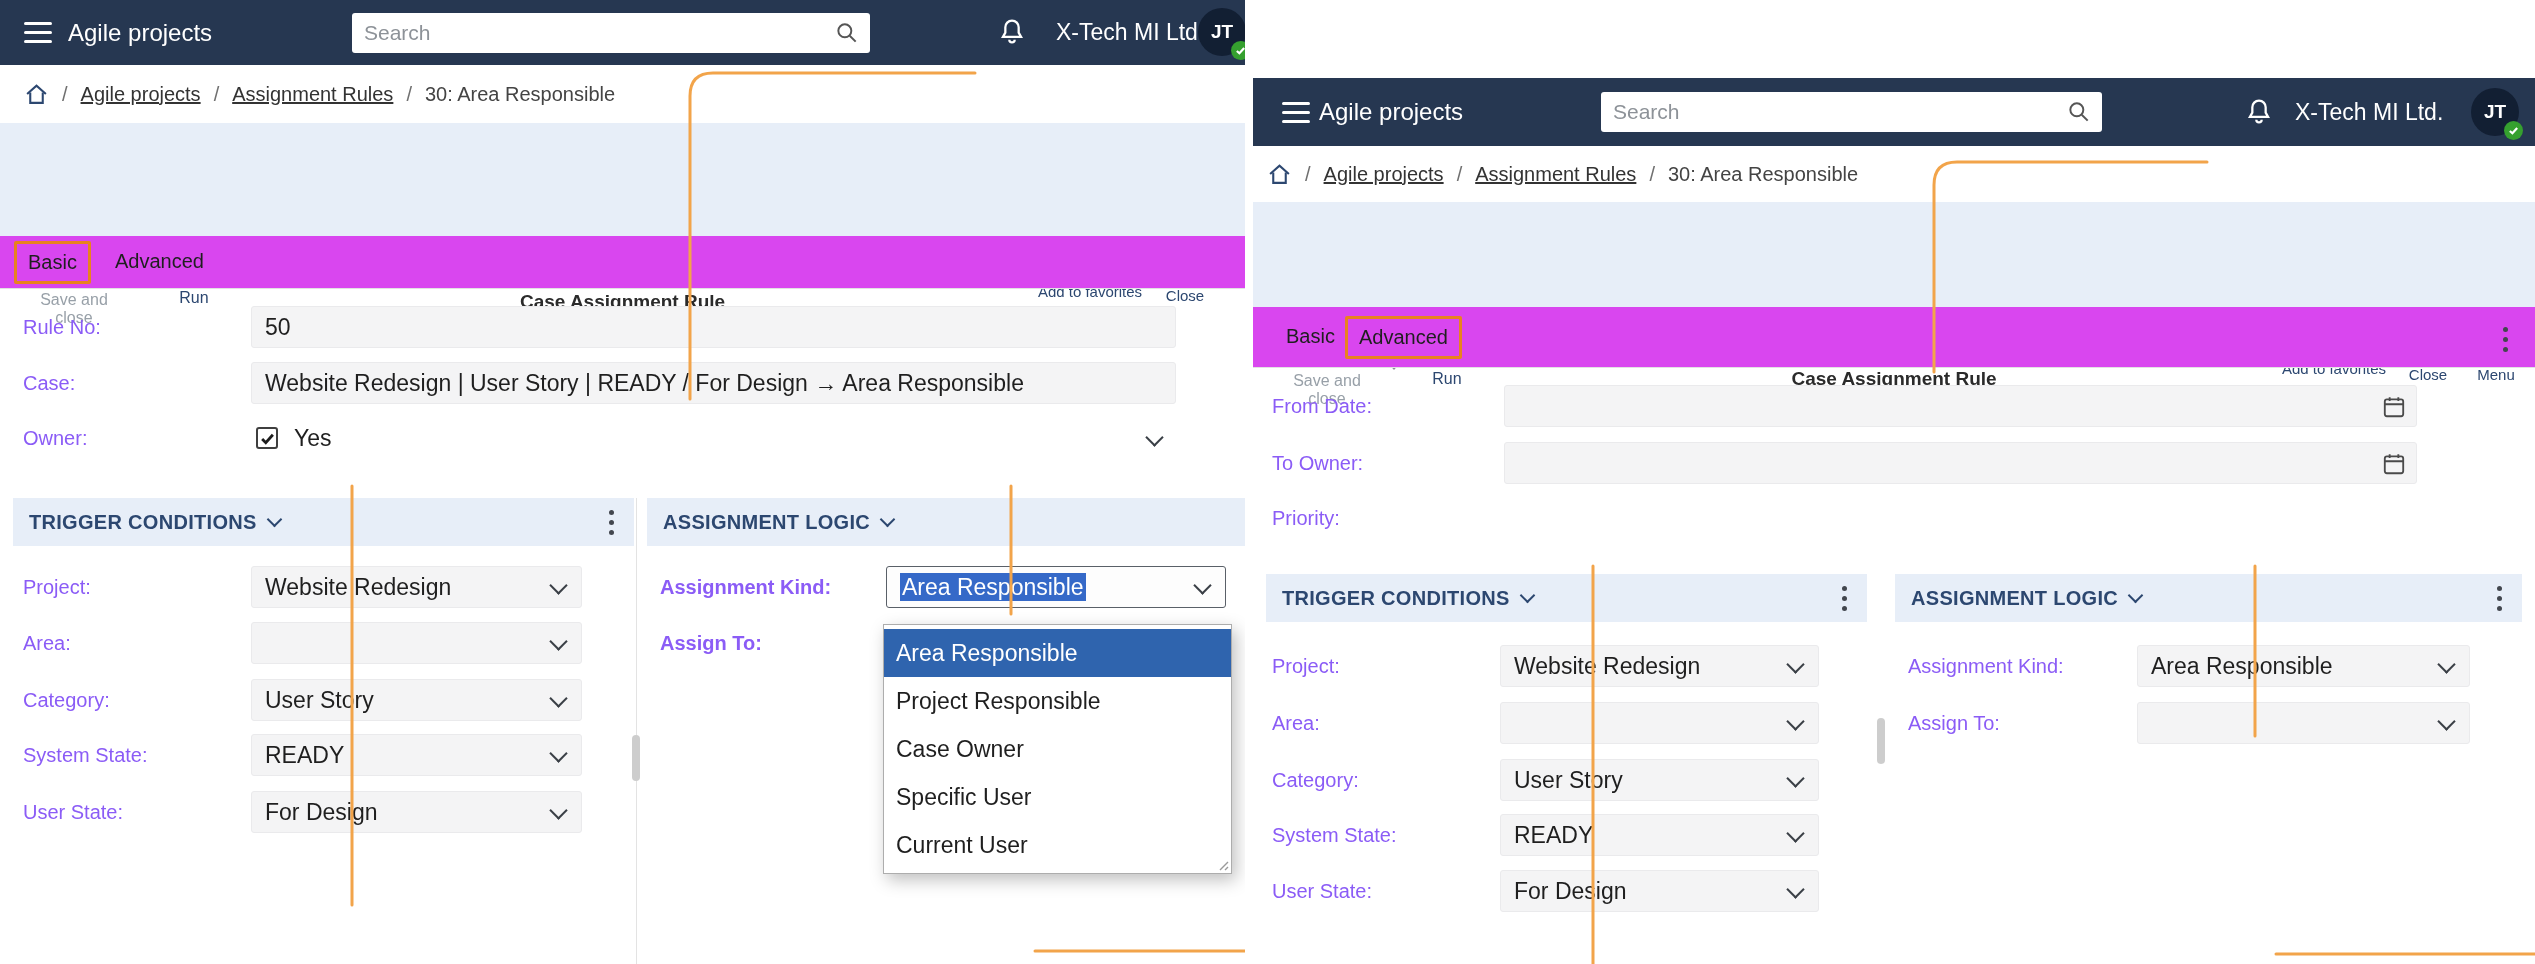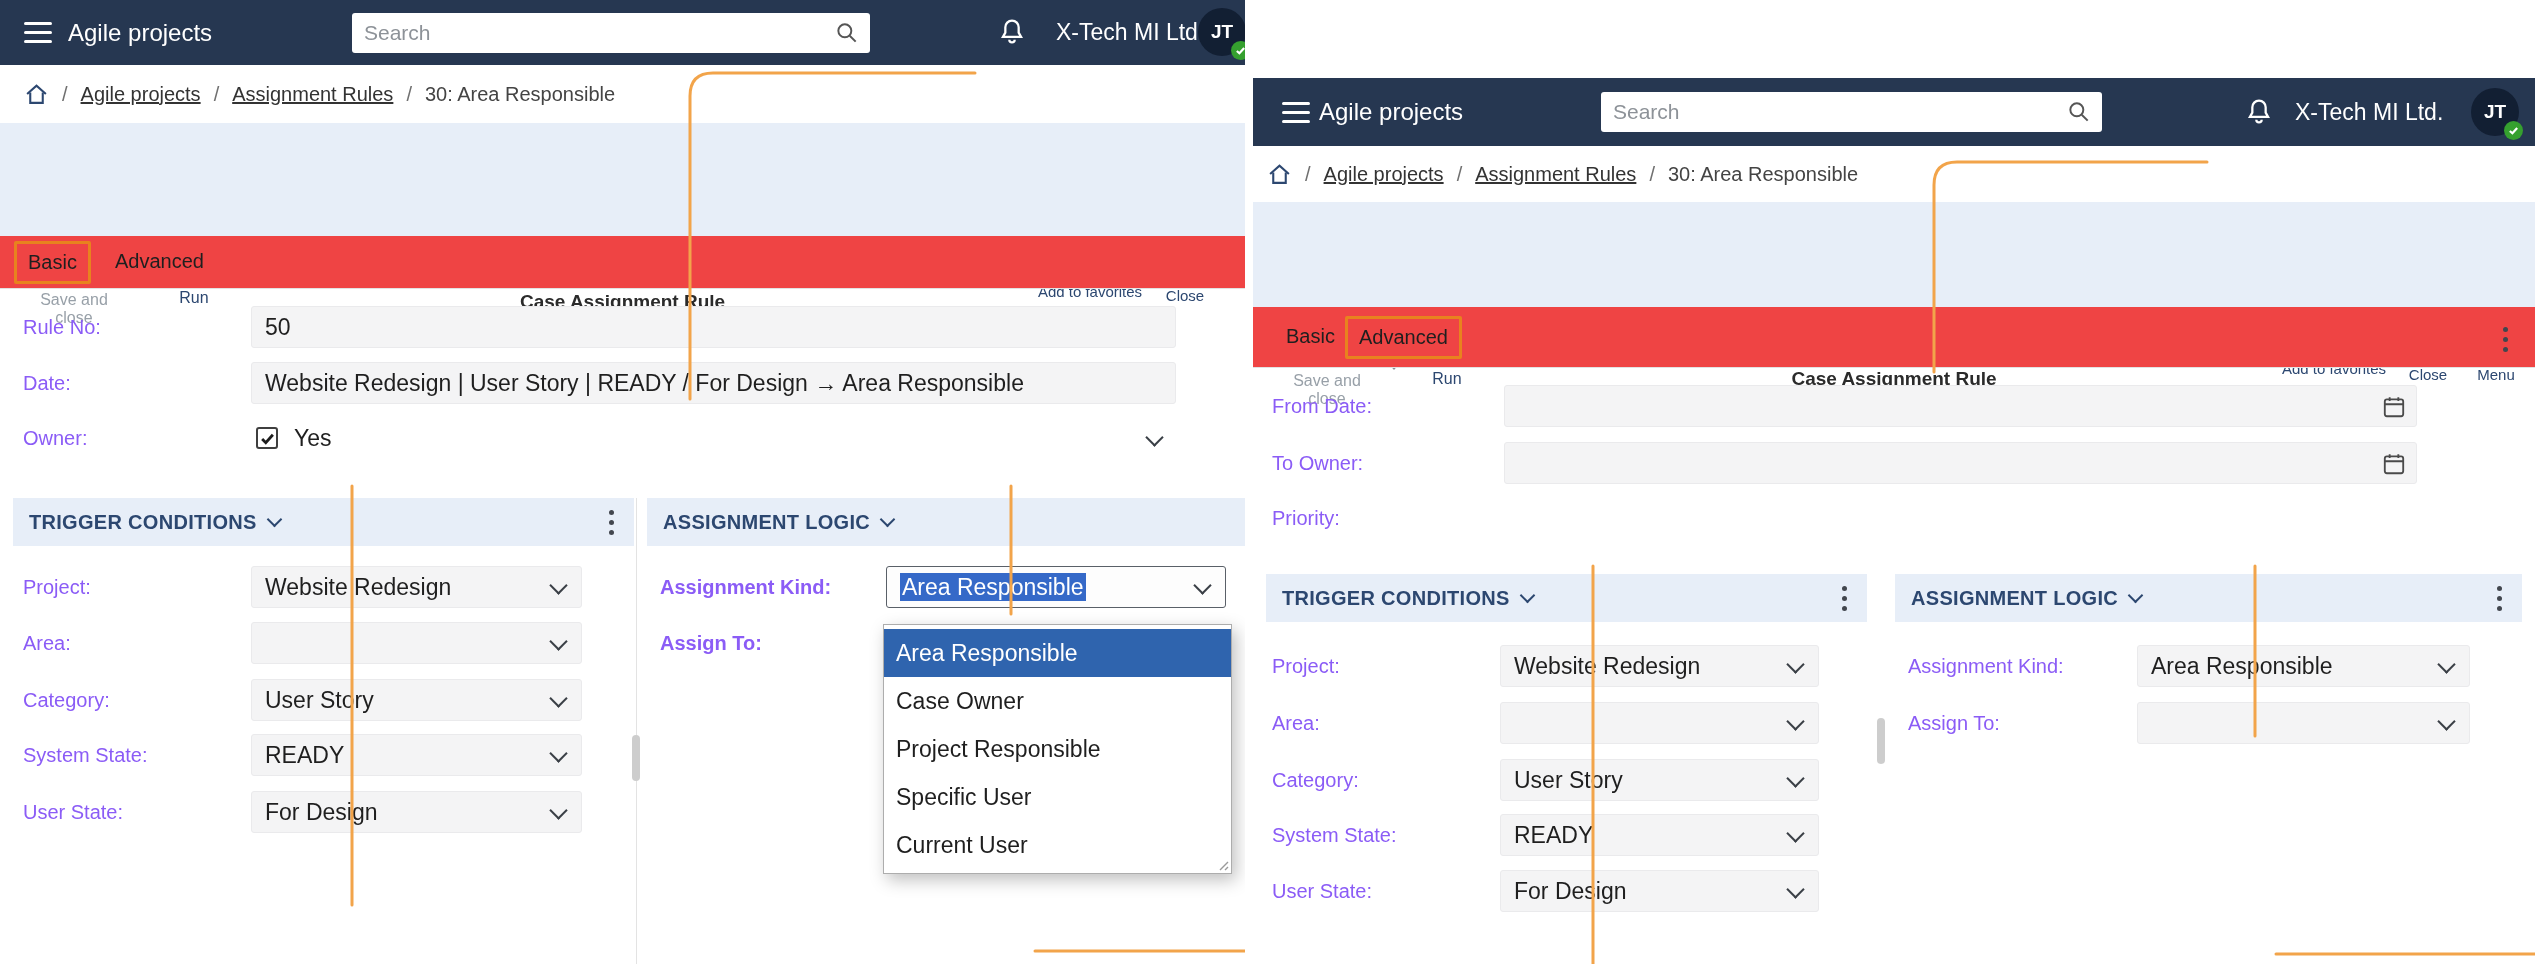--- a/index.html
+++ b/index.html
@@ -32,21 +32,21 @@
   
   .tbar{position:absolute;left:0;right:0;background:#E7EEF8}
   .tbl{position:absolute;font-size:16px;color:#2C4770;text-align:center;line-height:18px;cursor:pointer}
   .tbl.dis{color:#98A0A8}
   .tbl.sm{font-size:15px}
   .dttl{position:absolute;left:0;right:0;text-align:center;font-size:25px;font-weight:bold;color:#1E3C6E}
   .dsub{position:absolute;left:0;right:0;text-align:center;font-size:19px;font-weight:bold;color:#2b2b2b}
   .caret{width:0;height:0;border-left:7px solid transparent;border-right:7px solid transparent;border-top:8px solid #8a9099;cursor:pointer}
 
   
-  .tabsrow{position:absolute;left:0;right:0;background:#ef4444;border-bottom:1px solid #E2E2E2}
+  .tabsrow{position:absolute;left:0;right:0;background:#d946ef;border-bottom:1px solid #E2E2E2}
   .tab{position:absolute;font-size:20px;color:#1f1f1f;padding:7px 11px;cursor:pointer;white-space:nowrap}
   .tab.on{border:3px solid #E8821E;border-radius:2px}
 
   
   .lbl{position:absolute;font-size:20px;color:#8b5cf6;line-height:42px;white-space:nowrap}
   .lbl.b{font-weight:bold}
   .fld{position:absolute;height:42px;background:#F4F4F5;border:1px solid #EAEAEC;border-radius:3px;box-sizing:border-box;
        font-size:23px;color:#1f1f1f;line-height:40px;padding:0 44px 0 13px;overflow:hidden;white-space:nowrap;cursor:pointer}
   .fld.focus{background:#FDFDFD;border:1px solid #5A6068}
   .chev{position:absolute;width:11px;height:11px;border-right:2.4px solid #3a3f46;border-bottom:2.4px solid #3a3f46;
@@ -148,21 +148,21 @@
   </div>
 
   <div class="tabsrow" style="top:236px;height:52px">
     <div class="tab on" style="left:14px;top:5px">Basic</div>
     <div class="tab" style="left:104px;top:7px">Advanced</div>
   </div>
 
   <div class="lbl" style="left:23px;top:306px">Rule No:</div>
   <div class="fld" style="left:251px;top:306px;width:925px"><span>50</span></div>
 
-  <div class="lbl" style="left:23px;top:362px">Date:</div>
+  <div class="lbl" style="left:23px;top:362px">Case:</div>
   <div class="fld" style="left:251px;top:362px;width:925px"><span>Website Redesign | User Story | READY / For Design → Area Responsible</span></div>
 
   <div class="lbl" style="left:23px;top:417px">Owner:</div>
   <div class="cb" style="left:256px;top:427px">
       <svg width="15" height="15" viewBox="0 0 14 14" fill="none" stroke="#1d1d1d" stroke-width="2.6">
         <path d="M2 7.5 5.4 11 12 3.5"></path>
       </svg>
     </div>
   <div class="lbl" style="left:294px;top:417px;font-size:23px;color:#1f1f1f">Yes</div>
   <div class="chev" style="left:1148px;top:431px"></div>
@@ -196,22 +196,22 @@
   </div>
   <div class="lbl b" style="left:660px;top:566px">Assignment Kind:</div>
   <div class="fld focus" style="left:886px;top:566px;width:340px">
     <span class="hl">Area Responsible</span>
     <span class="chev infld"></span>
   </div>
   <div class="lbl b" style="left:660px;top:622px">Assign To:</div>
 
   <div class="ddl" style="left:883px;top:624px;width:349px;height:250px">
     <div class="ddi sel">Area Responsible</div>
+    <div class="ddi">Project Responsible</div>
     <div class="ddi">Case Owner</div>
-    <div class="ddi">Project Responsible</div>
     <div class="ddi">Specific User</div>
     <div class="ddi">Current User</div>
     <svg class="abs" style="right:2px;bottom:2px" width="14" height="14" viewBox="0 0 14 14" stroke="#9a9a9a" stroke-width="1.4">
         <path d="M13 5 5 13M13 10 10 13"></path>
       </svg>
   </div>
 
   <svg class="anno" width="1245" height="964" viewBox="0 0 1245 964" fill="none">
     <path d="M975 73 H713 Q690 73 690 96 V399" stroke="#F2A44A" stroke-width="3" stroke-linecap="round"></path>
     <path d="M352 486 V905" stroke="#F2A44A" stroke-width="3" stroke-linecap="round"></path>

